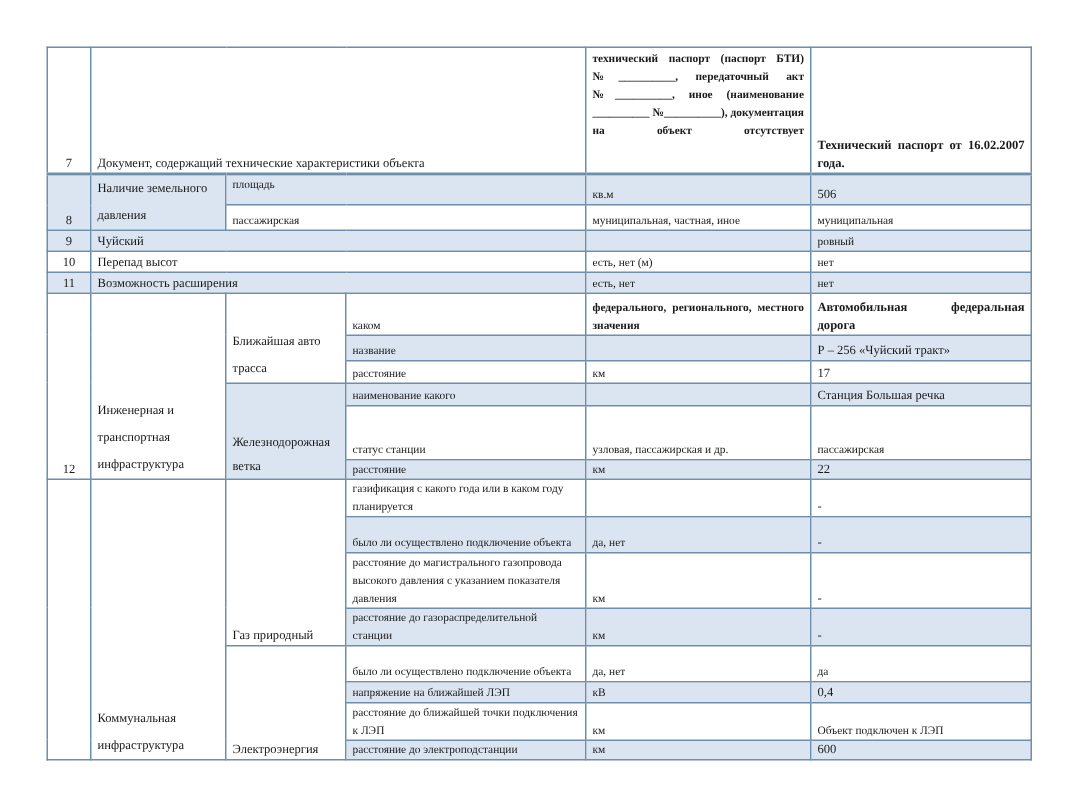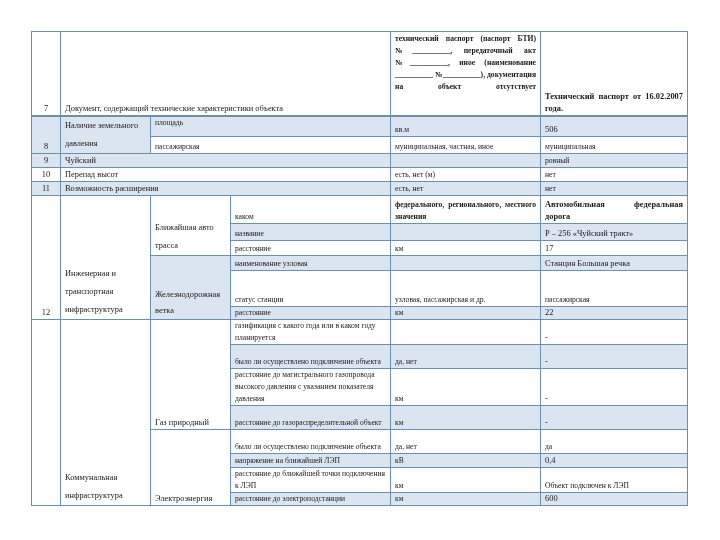--- a/index.html
+++ b/index.html
@@ -82,21 +82,21 @@
     <td>Р – 256 «Чуйский тракт»</td>
   </tr>
   <tr style="height:15px" class="w">
     <td class="sm">расстояние</td>
     <td class="sm">км</td>
     <td>17</td>
   </tr>
 
   <tr style="height:15px" class="b">
     <td rowspan="3" class="b" style="line-height:16px">Железнодорожная ветка</td>
-    <td class="sm">наименование узловая</td>
+    <td class="sm">наименование какого</td>
     <td class="sm"></td>
     <td>Станция Большая речка</td>
   </tr>
   <tr style="height:36px" class="w">
     <td class="sm">статус станции</td>
     <td class="sm">узловая, пассажирская и др.</td>
     <td class="sm">пассажирская</td>
   </tr>
   <tr style="height:13px" class="b">
     <td class="sm">расстояние</td>
@@ -116,21 +116,21 @@
     <td class="sm">было ли осуществлено подключение объекта</td>
     <td class="sm">да, нет</td>
     <td>-</td>
   </tr>
   <tr style="height:36px" class="w">
     <td class="sm">расстояние до магистрального газопровода высокого давления с указанием показателя давления</td>
     <td class="sm">км</td>
     <td>-</td>
   </tr>
   <tr style="height:24px" class="b">
-    <td class="sm">расстояние до газораспределительной объект</td>
+    <td class="sm">расстояние до газораспределительной станции</td>
     <td class="sm">км</td>
     <td>-</td>
   </tr>
 
   <tr style="height:24px" class="w">
     <td rowspan="4">Электроэнергия</td>
     <td class="sm">было ли осуществлено подключение объекта</td>
     <td class="sm">да, нет</td>
     <td class="sm">да</td>
   </tr>

